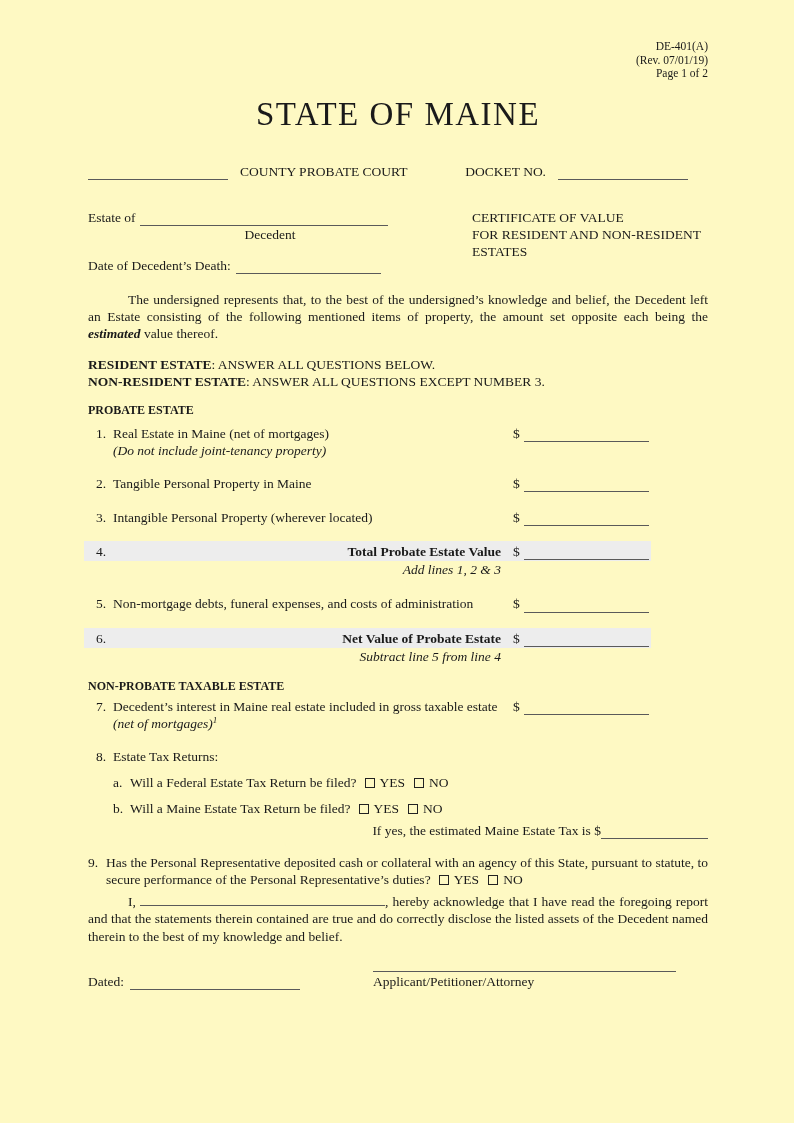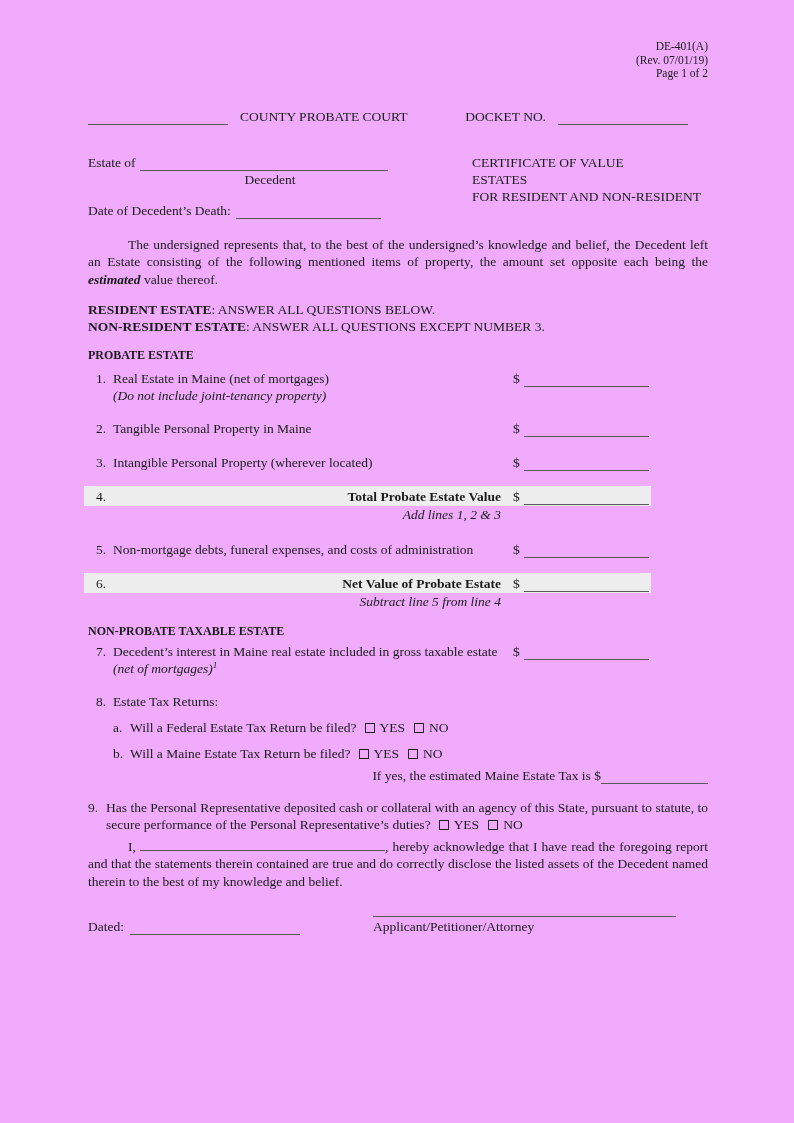--- a/index.html
+++ b/index.html
@@ -3,21 +3,21 @@
 <meta charset="utf-8">
 <style>
   :root{
     --ink:#1a1a1a;
     --line:#5a5a5a;
     --shade:#ededed;
   }
   *{ box-sizing:border-box; }
   html,body{ margin:0; padding:0; background:#ffffff; }
   .page{
-    width:794px; height:1123px; background:#f0abfc; color:var(--ink);
+    width:794px; height:1123px; background:#fef9c3; color:var(--ink);
     font-family:"Liberation Serif", serif; font-size:13.5px; line-height:1.27;
     padding:40px 86px 0 88px; position:relative; overflow:hidden;
   }
   
   .meta{ text-align:right; font-size:11.5px; line-height:1.18; }
   
   .title{ text-align:center; font-size:33px; font-weight:400; letter-spacing:1.5px; margin-top:13px; white-space:nowrap; }
   
   .blank{ display:inline-block; border-bottom:1px solid var(--line); height:14px; vertical-align:baseline; }
   
@@ -84,20 +84,21 @@
 <body>
 
 <div class="page">
 
   <div class="meta">
     <div>DE-401(A)</div>
     <div>(Rev. 07/01/19)</div>
     <div>Page 1 of 2</div>
   </div>
 
+  <div class="title">STATE OF MAINE</div>
 
   <div class="court-row">
     <div class="court-left">
       <span class="blank county-blank"></span>
         <span>COUNTY PROBATE COURT</span>
     </div>
     <div class="docket">
       <span>DOCKET NO.</span>
         <span class="blank docket-blank"></span>
     </div>
@@ -110,22 +111,22 @@
         <span class="blank estateof-blank"></span>
       </div>
       <div class="decedent-caption">Decedent</div>
       <div class="estate-line death-line">
         <span>Date of Decedent’s Death:</span>
         <span class="blank death-blank"></span>
       </div>
     </div>
     <div class="cert-block">
       <div>CERTIFICATE OF VALUE</div>
+      <div>FOR RESIDENT AND NON-RESIDENT</div>
       <div>ESTATES</div>
-      <div>FOR RESIDENT AND NON-RESIDENT</div>
     </div>
   </div>
 
   <p class="intro"><span>The undersigned represents that, to the best of the undersigned’s knowledge and belief, the Decedent left an Estate consisting of the following mentioned items of property, the amount set opposite each being the</span> <b><i>estimated</i></b> <span>value thereof.</span></p>
 
   <div class="instructions">
     <div><b>RESIDENT ESTATE</b><span>: ANSWER ALL QUESTIONS BELOW.</span></div>
     <div><b>NON-RESIDENT ESTATE</b><span>: ANSWER ALL QUESTIONS EXCEPT NUMBER 3.</span></div>
   </div>
 

